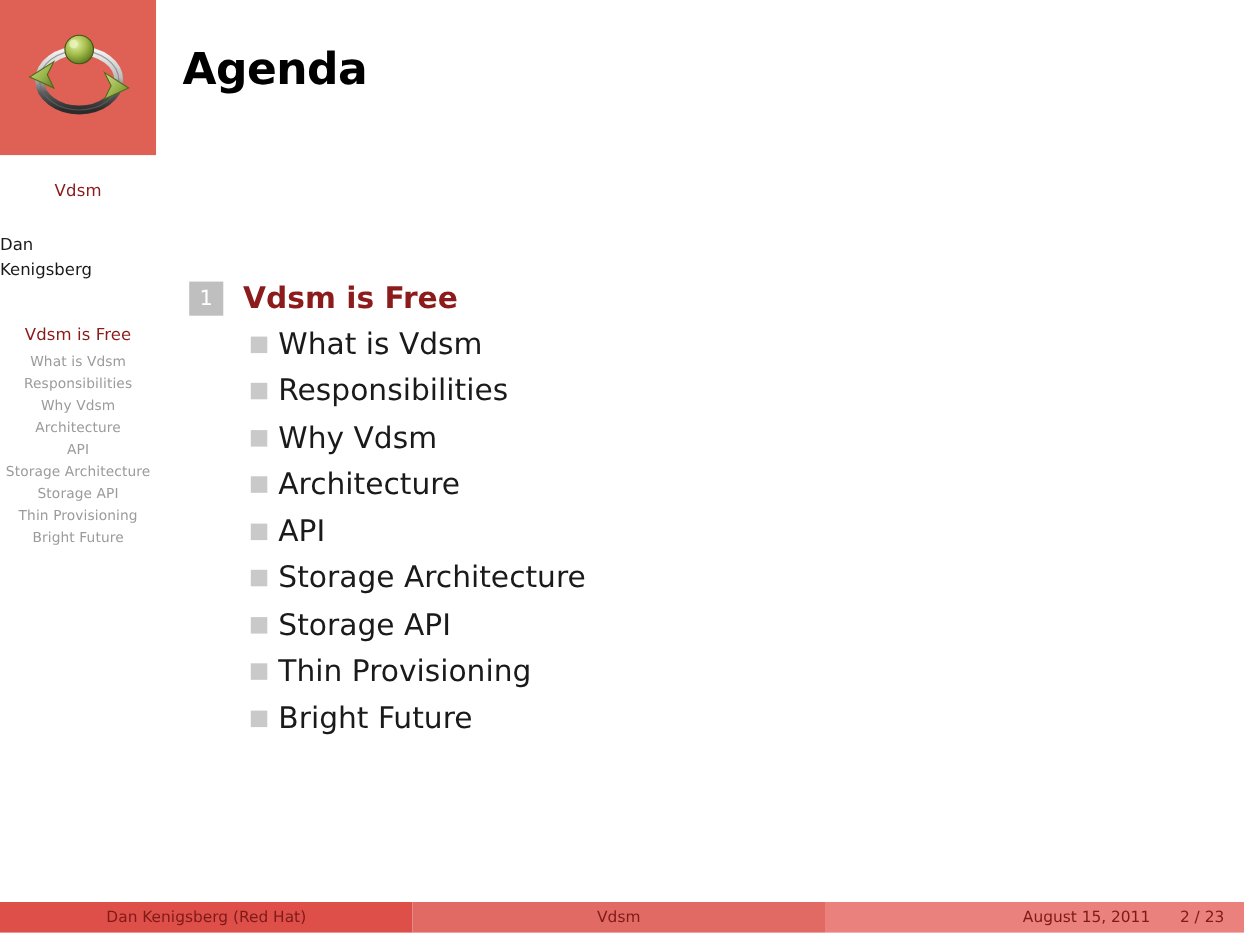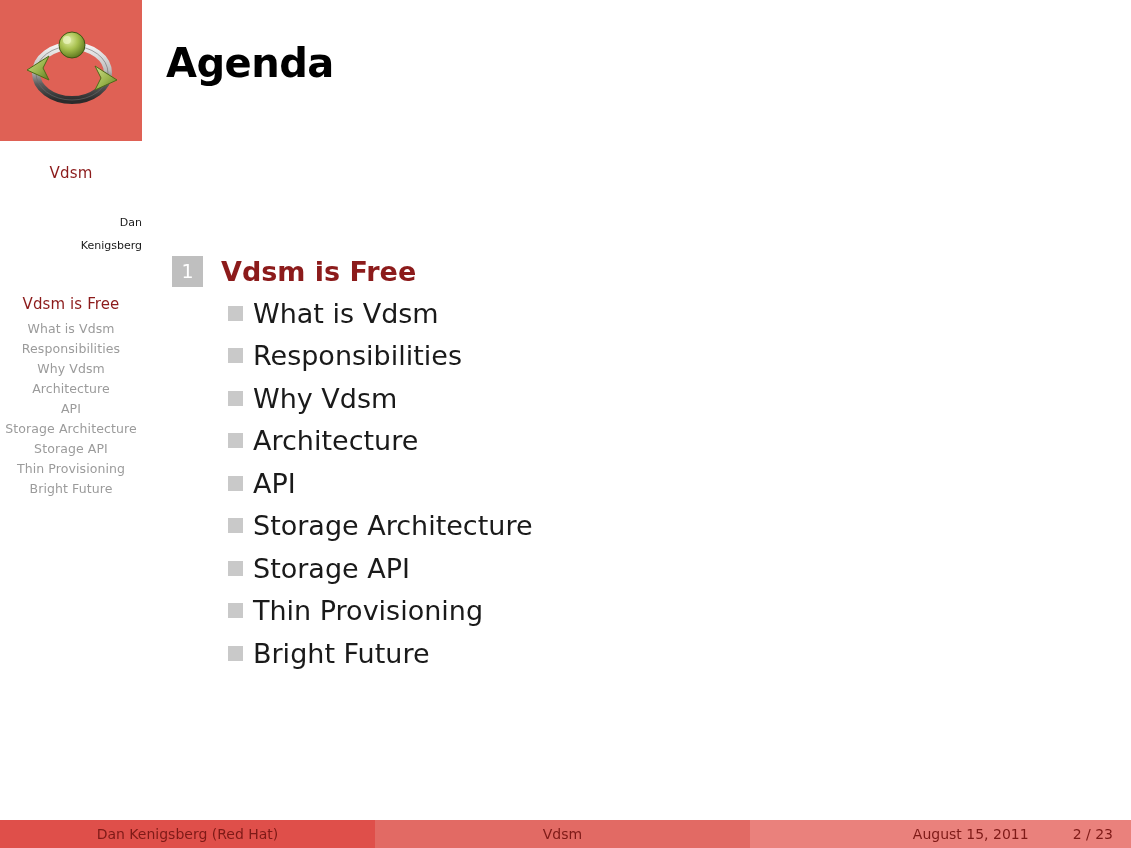--- a/index.html
+++ b/index.html
@@ -50,23 +50,23 @@
     text-align: center;
     color: #8c1b1b;
     font-size: 15px;
     letter-spacing: .2px;
   }
   #sidebar-author {
     position: absolute;
     left: 0;
     top: 211px;
     width: 142px;
-    text-align: right;
+    text-align: left;
     color: #1a1a1a;
-    font-size: 11px;
+    font-size: 15px;
     line-height: 23px;
   }
 
   #sidebar-nav {
     position: absolute;
     left: 0;
     top: 292px;
     width: 142px;
     text-align: center;
   }
@@ -182,21 +182,21 @@
     background: #e26a64;
     justify-content: center;
   }
   #foot-right {
     width: 381px;
     background: #ea817c;
     justify-content: flex-end;
     padding-right: 18px;
     box-sizing: border-box;
   }
-  #foot-date { margin-right: 44px; }
+  #foot-date { margin-right: 27px; }
 </style>
 </head>
 <body>
 
 <div id="sidebar">
 
   <div id="logo-block">
     <svg id="logo-mark" viewBox="0 0 106 104" xmlns="http://www.w3.org/2000/svg">
       <defs>
         <linearGradient id="metal" x1="0" y1="0" x2="0" y2="1">

